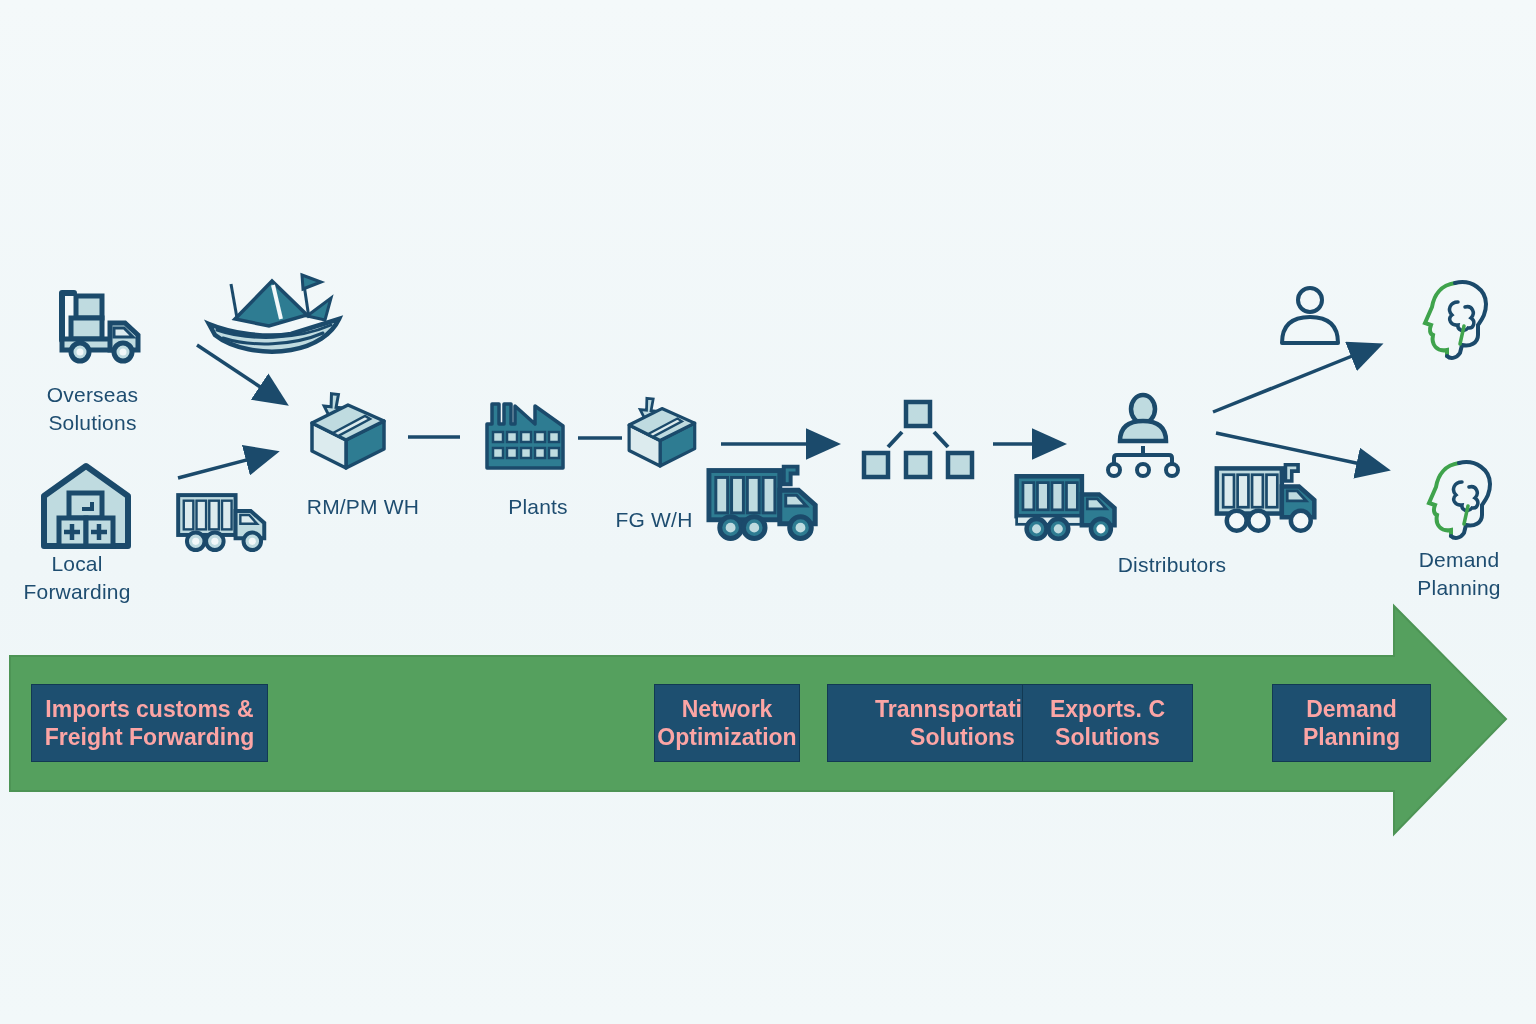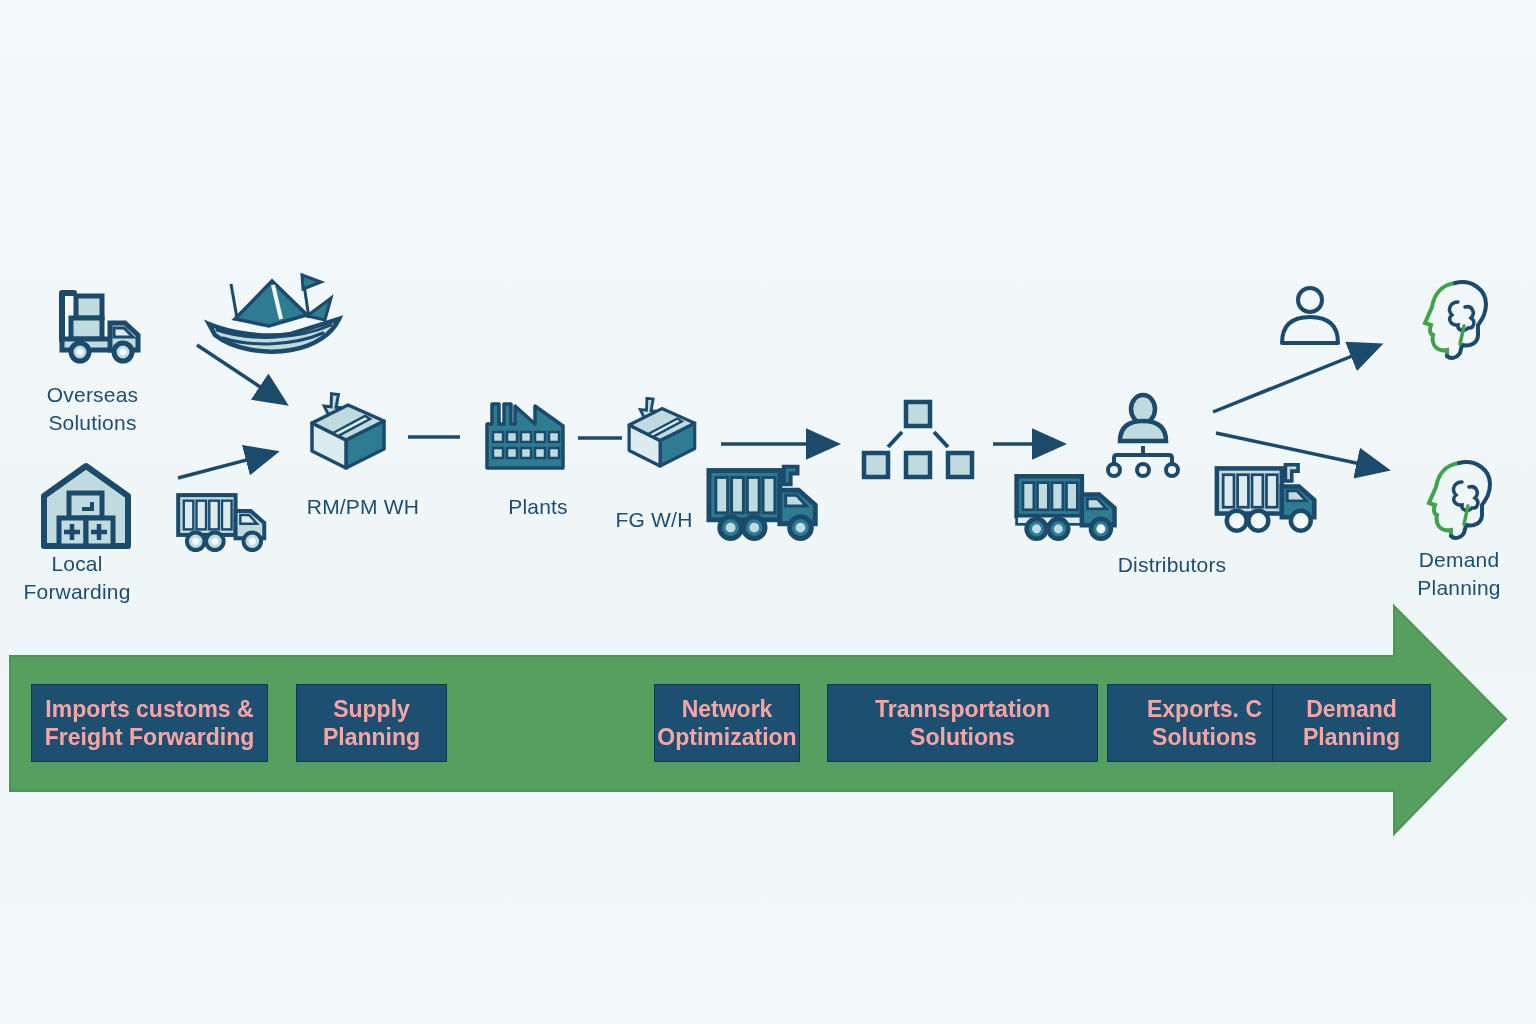--- a/index.html
+++ b/index.html
@@ -230,19 +230,18 @@
   <div class="node-label" style="left:488px;top:493px;width:100px">Plants</div>
   <div class="node-label" style="left:604px;top:506px;width:100px">FG W/H</div>
   <div class="node-label" style="left:1092px;top:551px;width:160px">Distributors</div>
   <div class="node-label" style="left:1399px;top:546px;width:120px">Demand Planning</div>
 
   <svg class="abs" style="left:0;top:0" width="1536" height="1024" viewBox="0 0 1536 1024">
     <polygon points="10,656 1394,656 1394,606 1506,719 1394,834 1394,791 10,791" fill="var(--green)" stroke="#4d9455" stroke-width="2"></polygon>
   </svg>
 
   <div class="banner-box" style="left:31px;width:237px">Imports customs &amp; Freight Forwarding</div>
-  <div class="banner-box" style="left:296px;width:151px">Supply Planning</div>
   <div class="banner-box" style="left:654px;width:146px">Network Optimization</div>
   <div class="banner-box" style="left:827px;width:271px">Trannsportation Solutions</div>
-  <div class="banner-box" style="left:1107px;width:195px">Exports. C Solutions</div>
+  <div class="banner-box" style="left:1022px;width:171px">Exports. C Solutions</div>
   <div class="banner-box" style="left:1272px;width:159px">Demand Planning</div>
 
 </div>
 
 </body></html>

